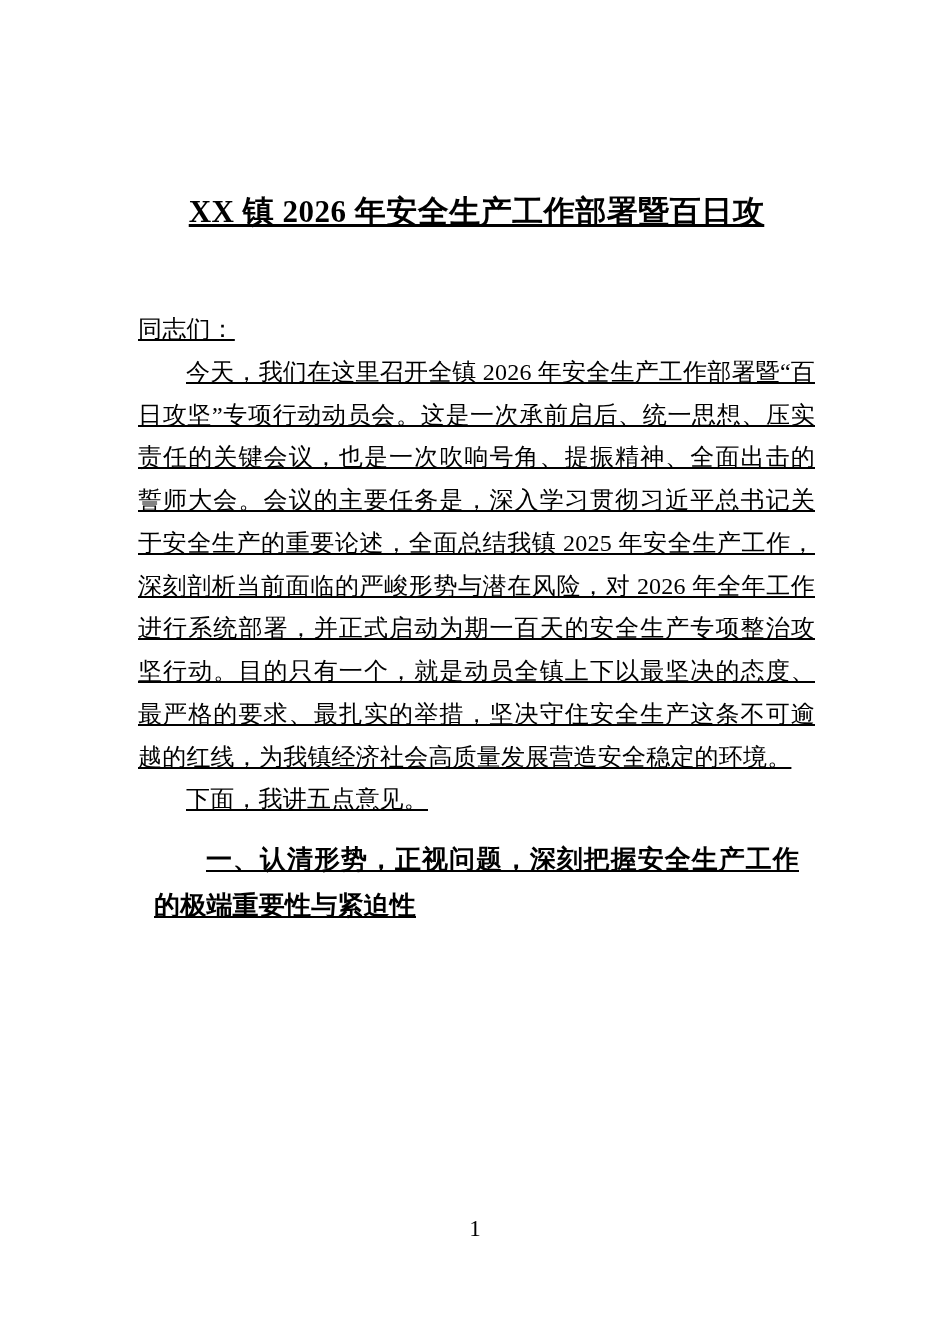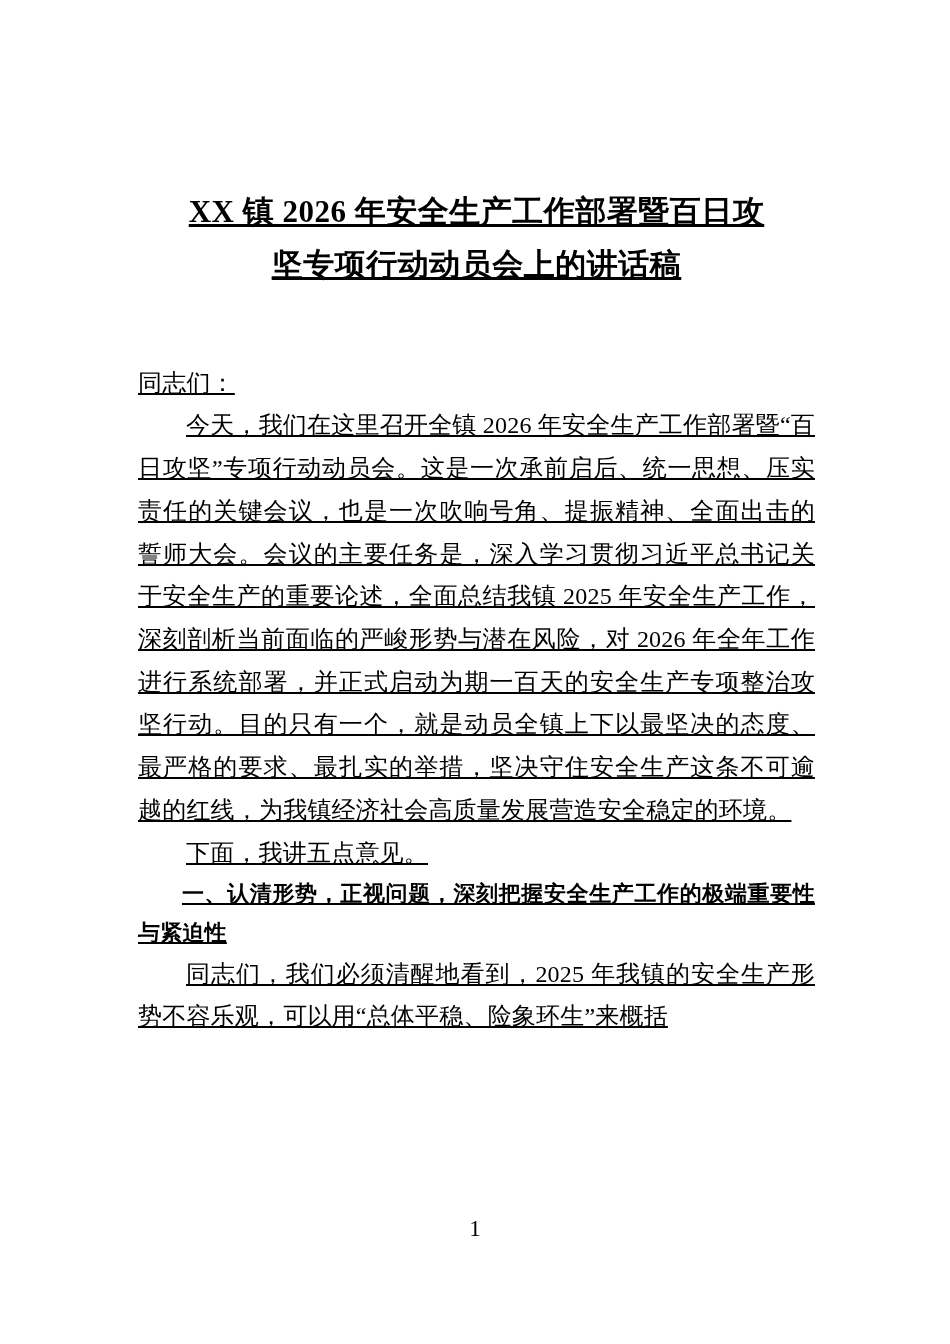--- a/index.html
+++ b/index.html
@@ -41,23 +41,23 @@
     line-height: 1.78;
     margin: 0;
     text-align: justify;
     text-justify: inter-ideograph;
     letter-spacing: 0.2px;
   }
   p.indent2 {
     text-indent: 2em;
   }
   p.heading-para {
-    font-size: 22px;
+    font-size: 26px;
     line-height: 1.78;
-    margin: 0;
+    margin: 16px;
     font-weight: bold;
     text-align: justify;
     text-justify: inter-ideograph;
     text-indent: 2em;
     letter-spacing: 0.2px;
   }
   .page-number {
     position: absolute;
     bottom: 102px;
     left: 0;
@@ -67,30 +67,28 @@
     font-family: "Liberation Serif", "DejaVu Serif", serif;
   }
 </style>
 </head>
 <body>
 
 <div class="page">
 
   <h1 class="doc-title">
     <span>XX 镇 2026 年安全生产工作部署暨百日攻</span><br>
-    <span>坚专项行动动员会上的讲话稿</span>
   </h1>
 
   <div class="spacer"></div>
 
   <p class="body-para">同志们：</p>
 
   <p class="body-para indent2">今天，我们在这里召开全镇 2026 年安全生产工作部署暨“百日攻坚”专项行动动员会。这是一次承前启后、统一思想、压实责任的关键会议，也是一次吹响号角、提振精神、全面出击的誓师大会。会议的主要任务是，深入学习贯彻习近平总书记关于安全生产的重要论述，全面总结我镇 2025 年安全生产工作，深刻剖析当前面临的严峻形势与潜在风险，对 2026 年全年工作进行系统部署，并正式启动为期一百天的安全生产专项整治攻坚行动。目的只有一个，就是动员全镇上下以最坚决的态度、最严格的要求、最扎实的举措，坚决守住安全生产这条不可逾越的红线，为我镇经济社会高质量发展营造安全稳定的环境。</p>
 
   <p class="body-para indent2">下面，我讲五点意见。</p>
 
   <p class="heading-para">一、认清形势，正视问题，深刻把握安全生产工作的极端重要性与紧迫性</p>
 
-  <p class="body-para indent2">同志们，我们必须清醒地看到，2025 年我镇的安全生产形势不容乐观，可以用“总体平稳、险象环生”来概括</p>
 
   <div class="page-number">1</div>
 
 </div>
 
 </body></html>

